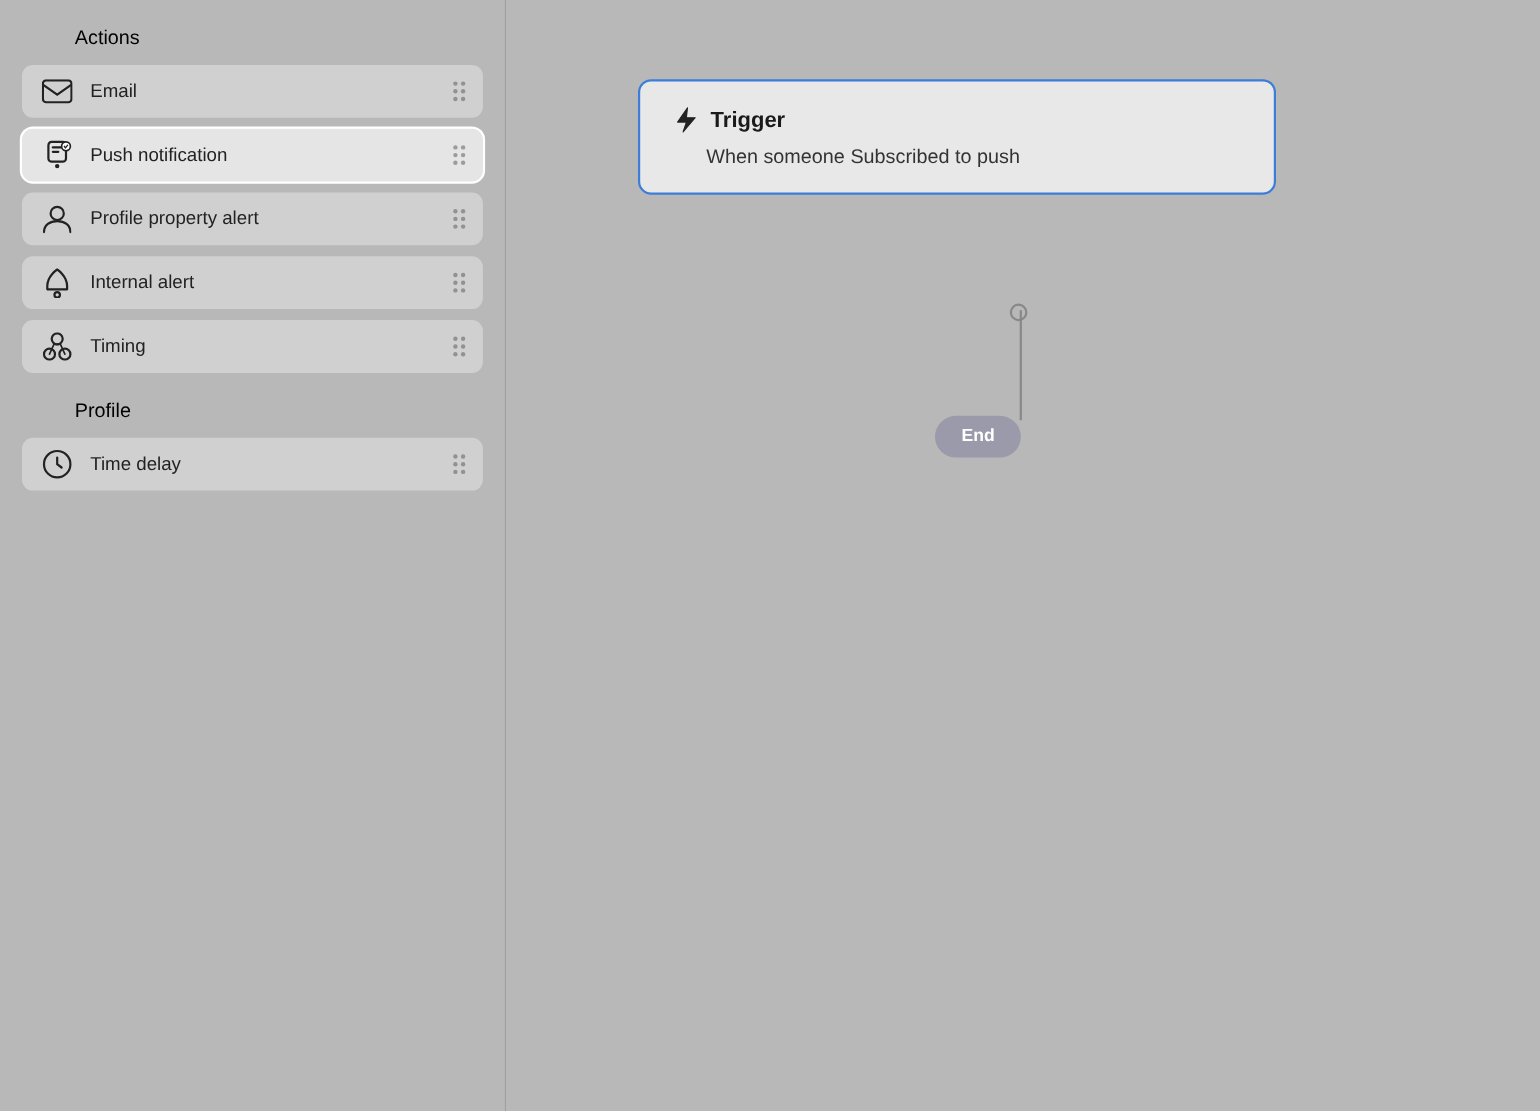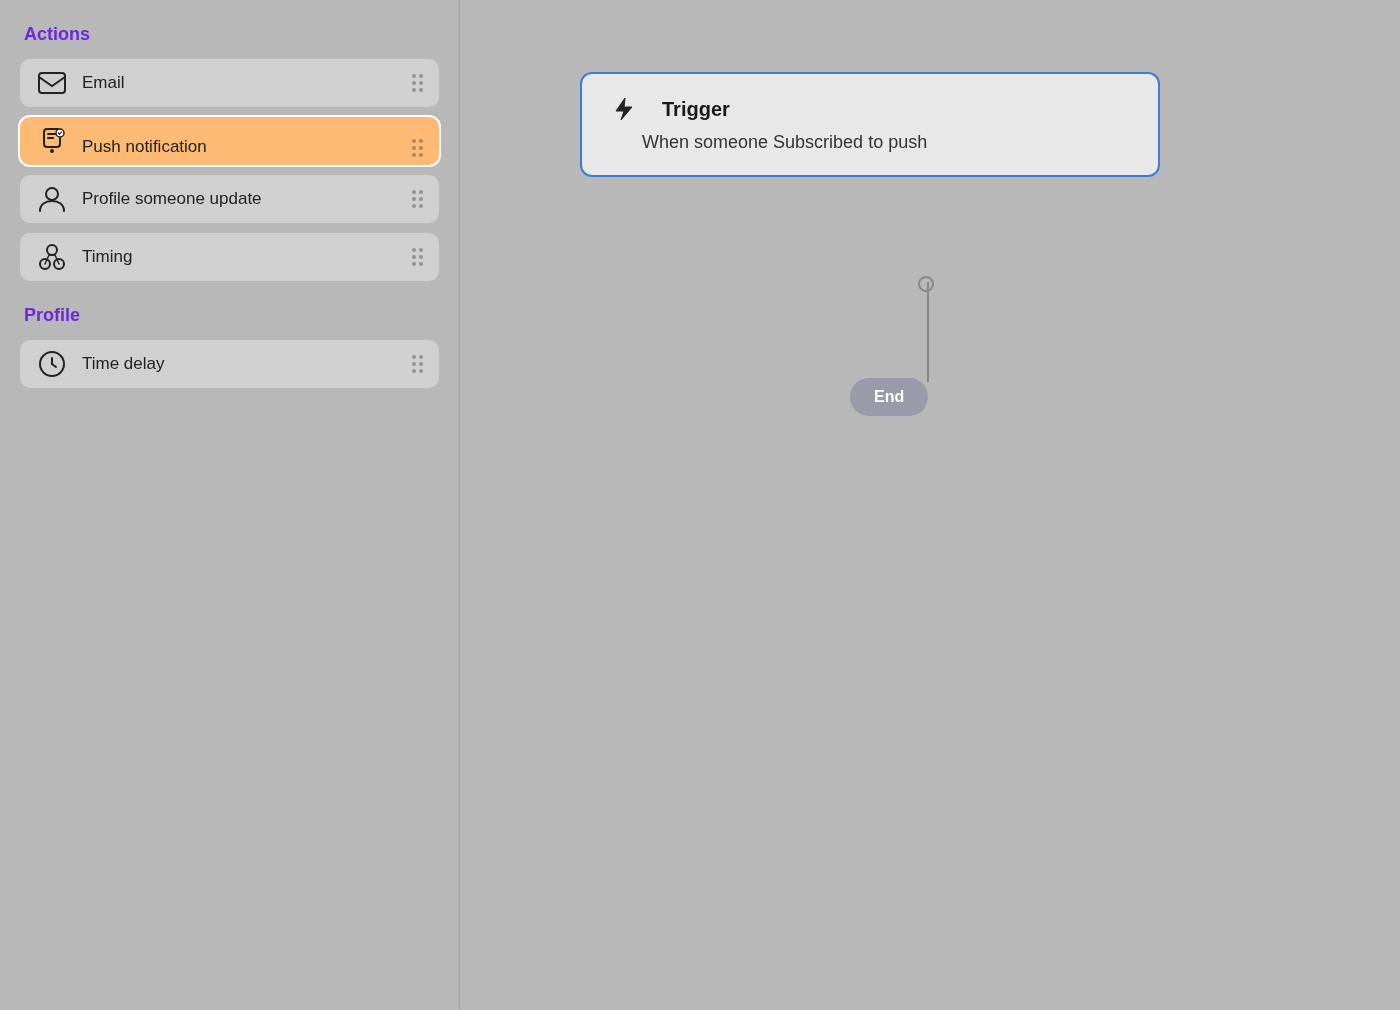--- a/index.html
+++ b/index.html
@@ -18,41 +18,41 @@
       min-width: 460px;
       background: #b8b8b8;
       height: 1010px;
       overflow-y: auto;
       padding: 24px 20px;
       border-right: 1px solid #a0a0a0;
     }
 
     .section-title {
       font-size: 18px;
-      font-weight: 700;
-      color: #6d28d9;
+      font-weight: 400;
+      color: #000000;
       margin-bottom: 14px;
       padding-left: 4px;
+      margin-left: 44px;
     }
 
     .action-item {
       display: flex;
       align-items: center;
       background: #d0d0d0;
       border-radius: 10px;
       padding: 8px 16px;
       margin-bottom: 10px;
       cursor: grab;
       position: relative;
     }
 
     .action-item.active {
-      background: #fdba74;
+      background: #e5e5e5;
       box-shadow: 0 0 0 2px #ffffff;
-      align-items: flex-end;
     }
 
     .action-item .item-icon {
       width: 32px;
       height: 32px;
       display: flex;
       align-items: center;
       justify-content: center;
       margin-right: 14px;
       flex-shrink: 0;
@@ -103,21 +103,21 @@
     .trigger-card-header {
       display: flex;
       align-items: center;
       margin-bottom: 10px;
     }
 
     .trigger-card-title {
       font-size: 20px;
       font-weight: 700;
       color: #1a1a1a;
-      margin-left: 26px;
+      margin-left: 10px;
     }
 
     .trigger-card-body {
       font-size: 18px;
       color: #333;
       margin-top: 4px;
       margin-left: 32px;
     }
 
     
@@ -207,31 +207,48 @@
   </div>
 
 
   <div class="action-item">
     <div class="item-icon">
       <svg width="26" height="28" viewBox="0 0 26 28" fill="none">
         <circle cx="13" cy="9" r="6" stroke="#222" stroke-width="2" fill="none"></circle>
         <path d="M1 26c0-6.627 5.373-10 12-10s12 3.373 12 10" stroke="#222" stroke-width="2" fill="none" stroke-linecap="round"></path>
       </svg>
     </div>
-    <span class="item-label">Profile someone update</span>
-    <div class="drag-handle">
-      <span></span>
-        <span></span>
-        <span></span>
-        <span></span>
-        <span></span>
-        <span></span>
-    </div>
-  </div>
-
+    <span class="item-label">Profile property alert</span>
+    <div class="drag-handle">
+      <span></span>
+        <span></span>
+        <span></span>
+        <span></span>
+        <span></span>
+        <span></span>
+    </div>
+  </div>
+
+  <div class="action-item">
+    <div class="item-icon">
+      <svg width="26" height="28" viewBox="0 0 26 28" fill="none">
+        <path d="M13 2C13 2 4 8 4 17v3h18v-3C22 8 13 2 13 2z" stroke="#222" stroke-width="2" fill="none" stroke-linejoin="round"></path>
+        <circle cx="13" cy="25" r="2.5" stroke="#222" stroke-width="2" fill="none"></circle>
+      </svg>
+    </div>
+    <span class="item-label">Internal alert</span>
+    <div class="drag-handle">
+      <span></span>
+        <span></span>
+        <span></span>
+        <span></span>
+        <span></span>
+        <span></span>
+    </div>
+  </div>
 
   <div class="action-item">
     <div class="item-icon">
       <svg width="30" height="26" viewBox="0 0 30 26" fill="none">
         <circle cx="8" cy="20" r="5" stroke="#222" stroke-width="2" fill="none"></circle>
         <circle cx="22" cy="20" r="5" stroke="#222" stroke-width="2" fill="none"></circle>
         <circle cx="15" cy="6" r="5" stroke="#222" stroke-width="2" fill="none"></circle>
         <path d="M12 11l-4 9M18 11l4 9M13 11h4" stroke="#222" stroke-width="1.5" stroke-linecap="round"></path>
       </svg>
     </div>

